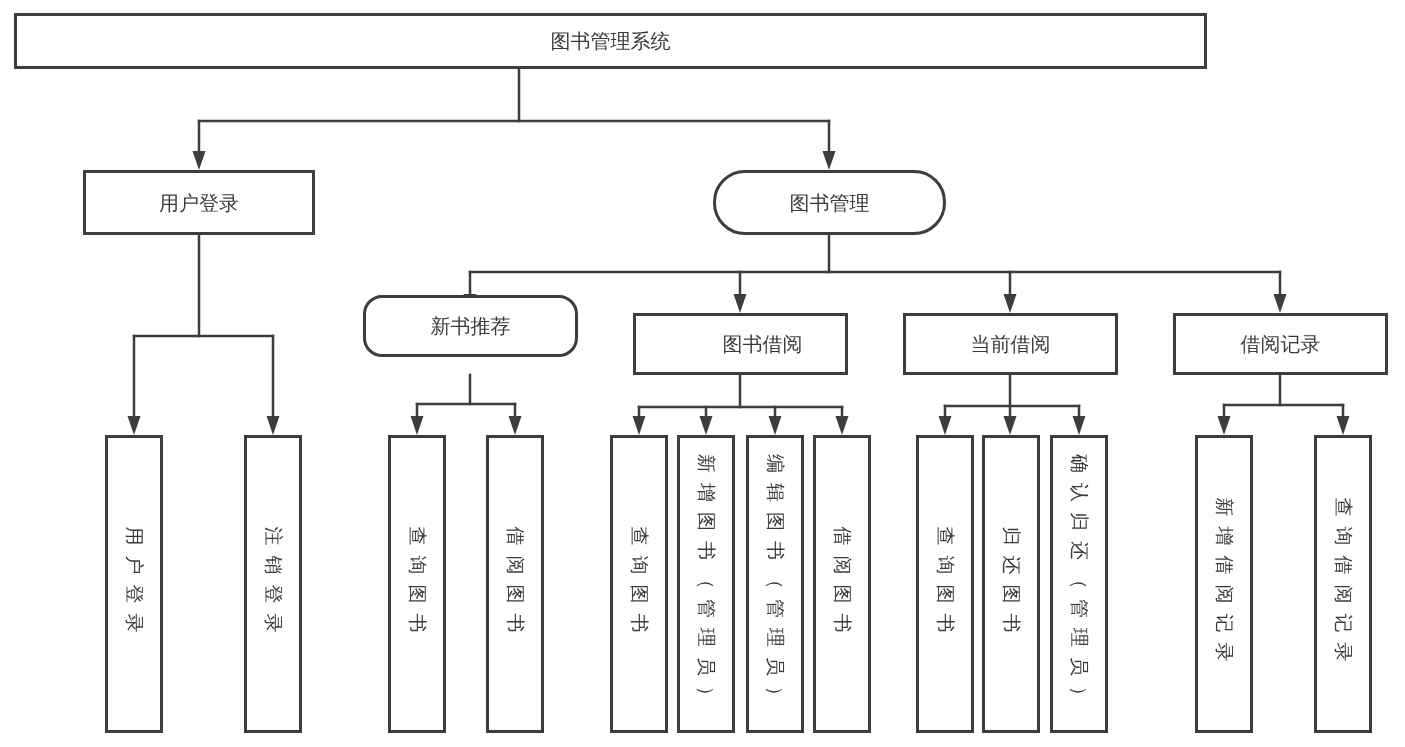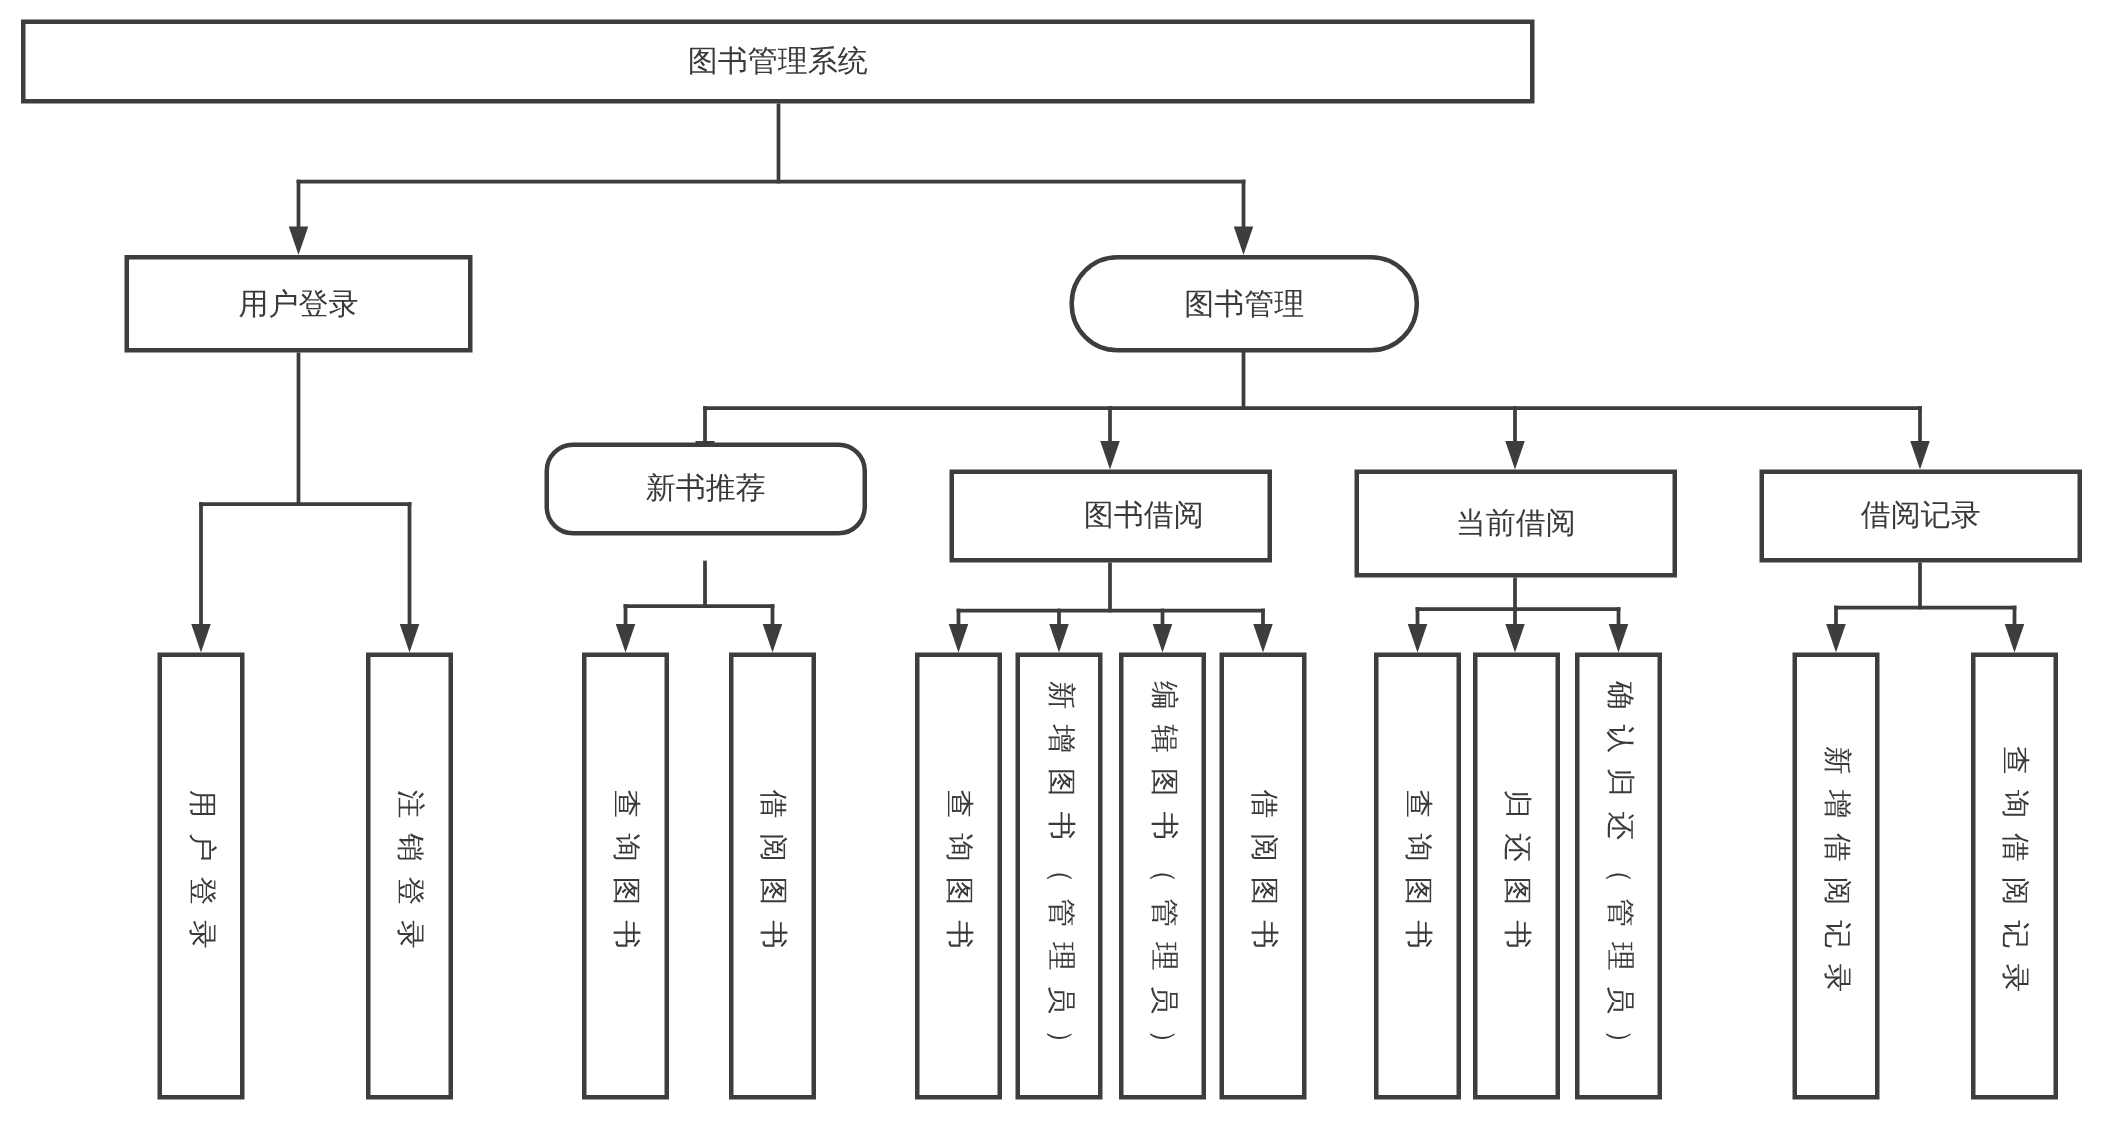--- a/index.html
+++ b/index.html
@@ -104,36 +104,36 @@
       <line x1="1079" y1="406" x2="1079" y2="418" stroke="#3d3d3d" stroke-width="2.5" stroke-linecap="square"></line>
       <polygon points="1072.5,416 1085.5,416 1079,435" fill="#3d3d3d"></polygon>
       <line x1="1280" y1="375" x2="1280" y2="405" stroke="#3d3d3d" stroke-width="2.5" stroke-linecap="square"></line>
       <line x1="1224" y1="405" x2="1343" y2="405" stroke="#3d3d3d" stroke-width="2.5" stroke-linecap="square"></line>
       <line x1="1224" y1="405" x2="1224" y2="418" stroke="#3d3d3d" stroke-width="2.5" stroke-linecap="square"></line>
       <polygon points="1217.5,416 1230.5,416 1224,435" fill="#3d3d3d"></polygon>
       <line x1="1343" y1="405" x2="1343" y2="418" stroke="#3d3d3d" stroke-width="2.5" stroke-linecap="square"></line>
       <polygon points="1336.5,416 1349.5,416 1343,435" fill="#3d3d3d"></polygon>
     </svg>
   <div id="nodes-layer">
-      <div class="node" style="left: 14px; top: 13px; width: 1009px; height: 56px;">
+      <div class="node" style="left: 14px; top: 13px; width: 1193px; height: 56px;">
         <span class="label">图书管理系统</span>
       </div>
       <div class="node" style="left: 83px; top: 170px; width: 232px; height: 65px;">
         <span class="label">用户登录</span>
       </div>
       <div class="node" style="left: 713px; top: 170px; width: 233px; height: 65px; border-radius: 32px;">
         <span class="label">图书管理</span>
       </div>
       <div class="node" style="left: 363px; top: 295px; width: 215px; height: 62px; border-radius: 19px;">
         <span class="label">新书推荐</span>
       </div>
       <div class="node" style="left: 633px; top: 313px; width: 215px; height: 62px; padding-left: 44px;">
         <span class="label">图书借阅</span>
       </div>
-      <div class="node" style="left: 903px; top: 313px; width: 215px; height: 72px; align-items: center;">
+      <div class="node" style="left: 903px; top: 313px; width: 215px; height: 62px; align-items: center;">
         <span class="label">当前借阅</span>
       </div>
       <div class="node" style="left: 1173px; top: 313px; width: 215px; height: 62px; align-items: center;">
         <span class="label">借阅记录</span>
       </div>
       <div class="node vertical" style="left: 105px; top: 435px; width: 58px; height: 298px;">
         <span class="label">用户登录</span>
       </div>
       <div class="node vertical" style="left: 244px; top: 435px; width: 58px; height: 298px;">
         <span class="label">注销登录</span>

